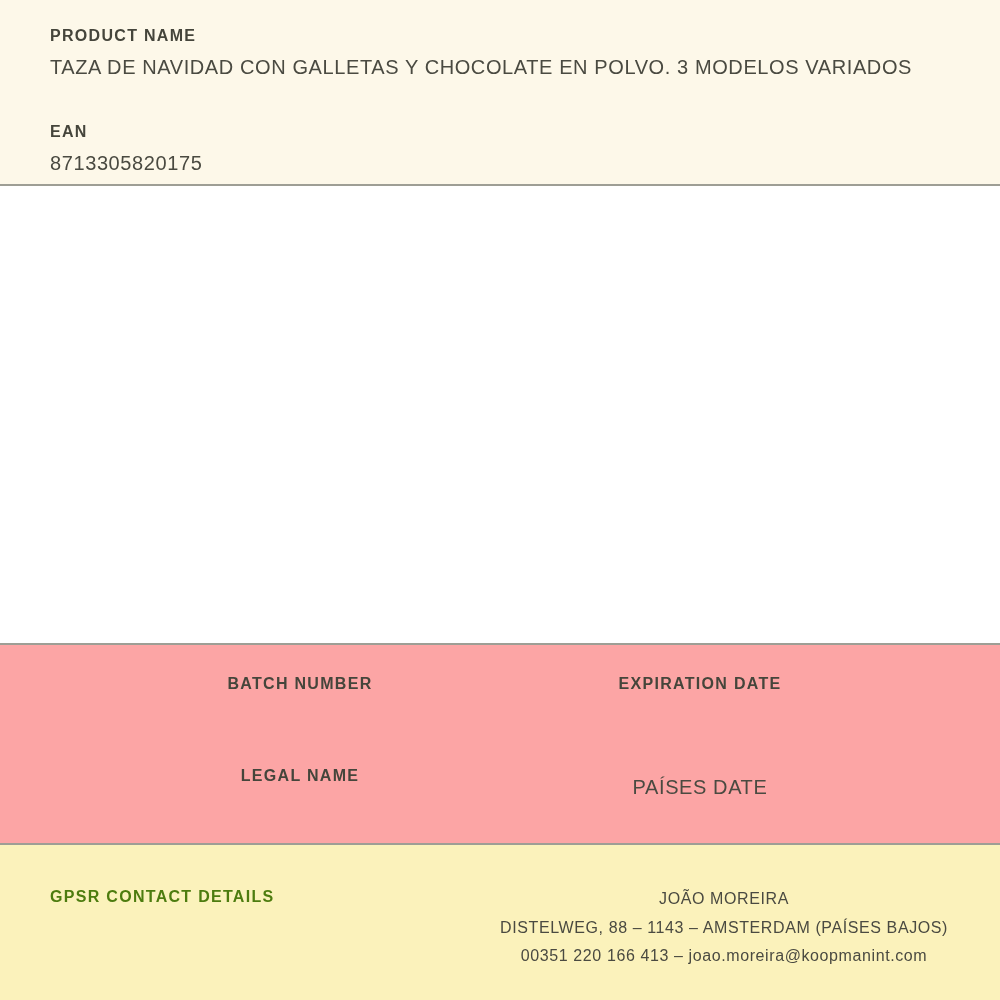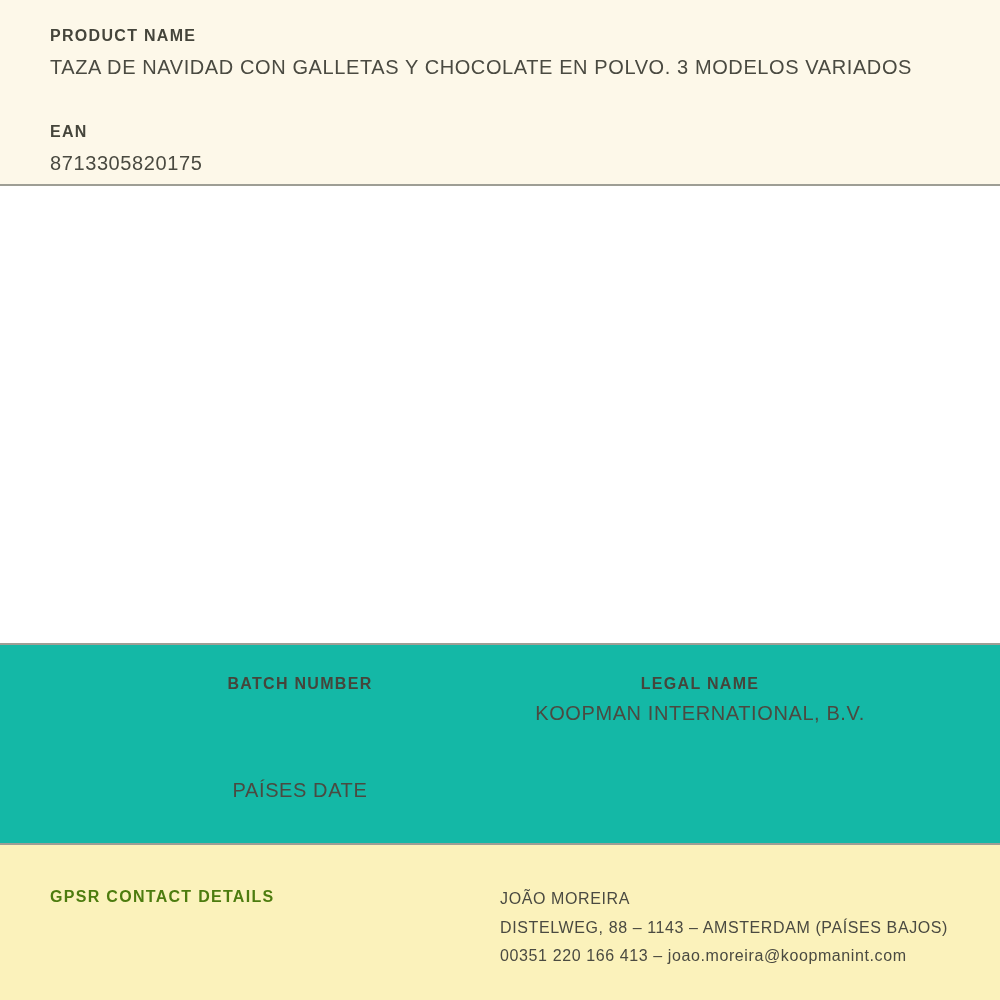--- a/index.html
+++ b/index.html
@@ -19,21 +19,21 @@
   .divider {
     height: 2px;
     background: #9E9E95;
   }
   .sec-image {
     height: 457px;
     background: #ffffff;
   }
   .sec-details {
     height: 198px;
-    background: #14b8a6;
+    background: #fca5a5;
     padding: 30px 100px 0 100px;
     display: grid;
     grid-template-columns: 1fr 1fr;
     row-gap: 45px;
     align-content: start;
   }
   .sec-contact {
     height: 155px;
     background: #FBF2BB;
     padding: 40px 52px 0 50px;
@@ -60,21 +60,21 @@
     min-height: 20px;
   }
   .contact-heading {
     font-size: 16px;
     font-weight: bold;
     letter-spacing: 1.3px;
     color: #4d7c0f;
     padding-top: 3px;
   }
   .contact-lines {
-    text-align: left;
+    text-align: center;
     font-size: 16px;
     letter-spacing: 0.6px;
     color: #4A4A41;
     line-height: 28.5px;
   }
 </style>
 </head>
 <body>
 
 <div class="page">
@@ -95,22 +95,25 @@
   <section class="sec-image"></section>
 
   <div class="divider"></div>
 
   <section class="sec-details">
     <div class="detail-field">
       <div class="label">BATCH NUMBER</div>
       <div class="value"></div>
     </div>
     <div class="detail-field">
+      <div class="label">EXPIRATION DATE</div>
+      <div class="value"></div>
+    </div>
+    <div class="detail-field">
       <div class="label">LEGAL NAME</div>
-      <div class="value">KOOPMAN INTERNATIONAL, B.V.</div>
     </div>
     <div class="detail-field">
       <div class="value">PAÍSES DATE</div>
     </div>
   </section>
 
   <div class="divider"></div>
 
   <section class="sec-contact">
     <div class="contact-heading">GPSR CONTACT DETAILS</div>

